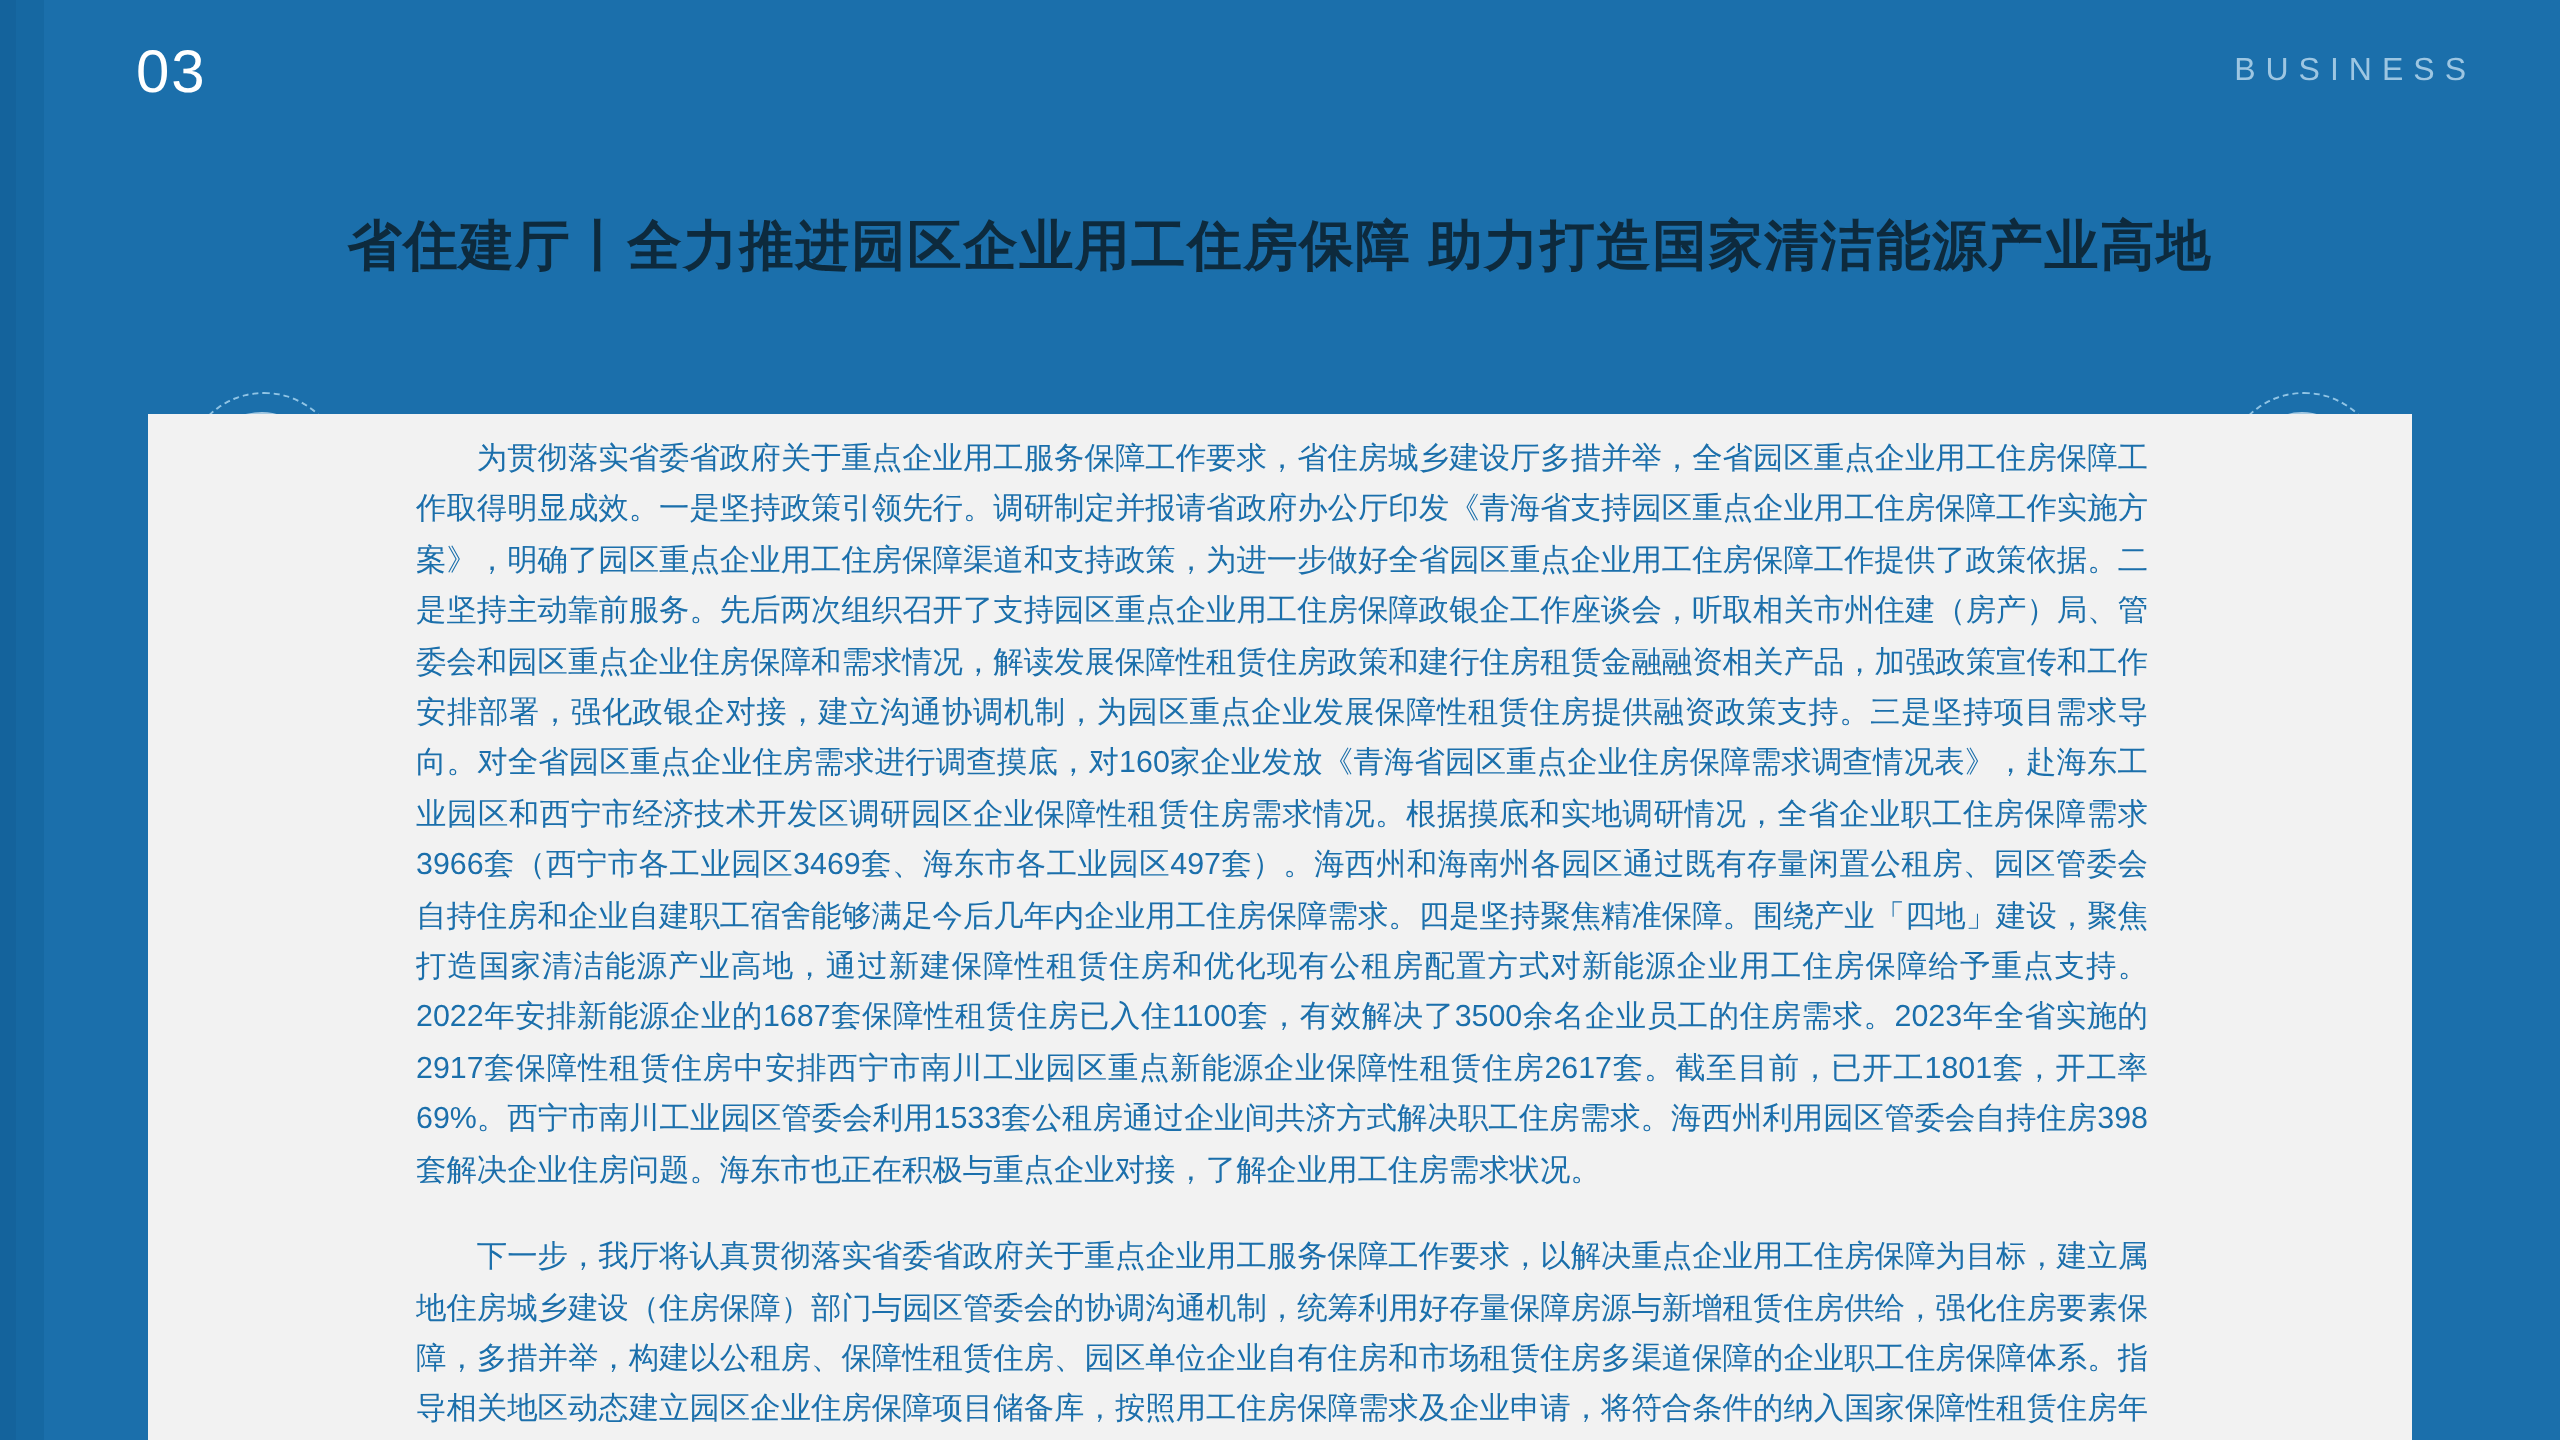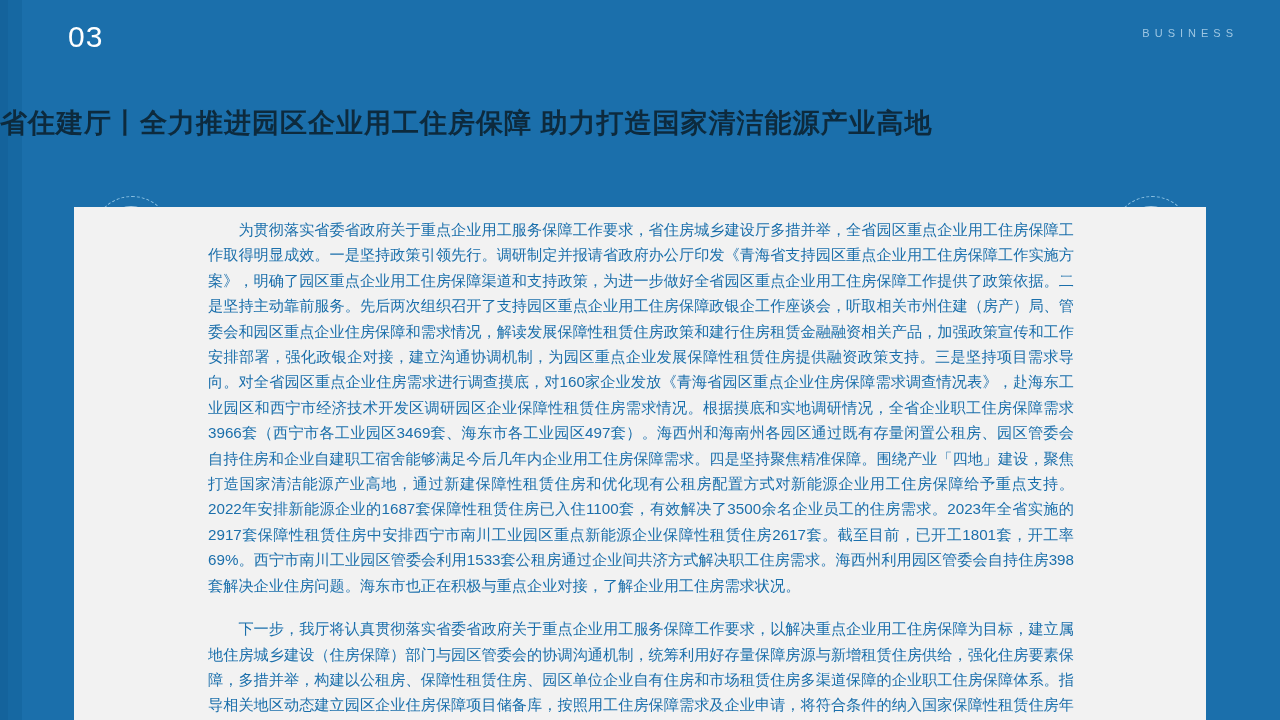--- a/index.html
+++ b/index.html
@@ -36,32 +36,32 @@
     top: 20px;
     font-size: 30px;
     color: #ffffff;
     letter-spacing: 1px;
     font-weight: 400;
   }
   .brand-word {
     position: absolute;
     right: 42px;
     top: 27px;
-    font-size: 11px;
+    font-size: 16px;
     letter-spacing: 5px;
     color: #9dc6e2;
     font-weight: 400;
   }
 
   .slide-title {
     position: absolute;
     top: 105px;
     left: 0;
     width: 1280px;
-    text-align: left;
+    text-align: center;
     font-size: 27px;
     font-weight: bold;
     color: #0d2a3d;
     letter-spacing: 1px;
     white-space: nowrap;
   }
 
   
   .capsule {
     position: absolute;

